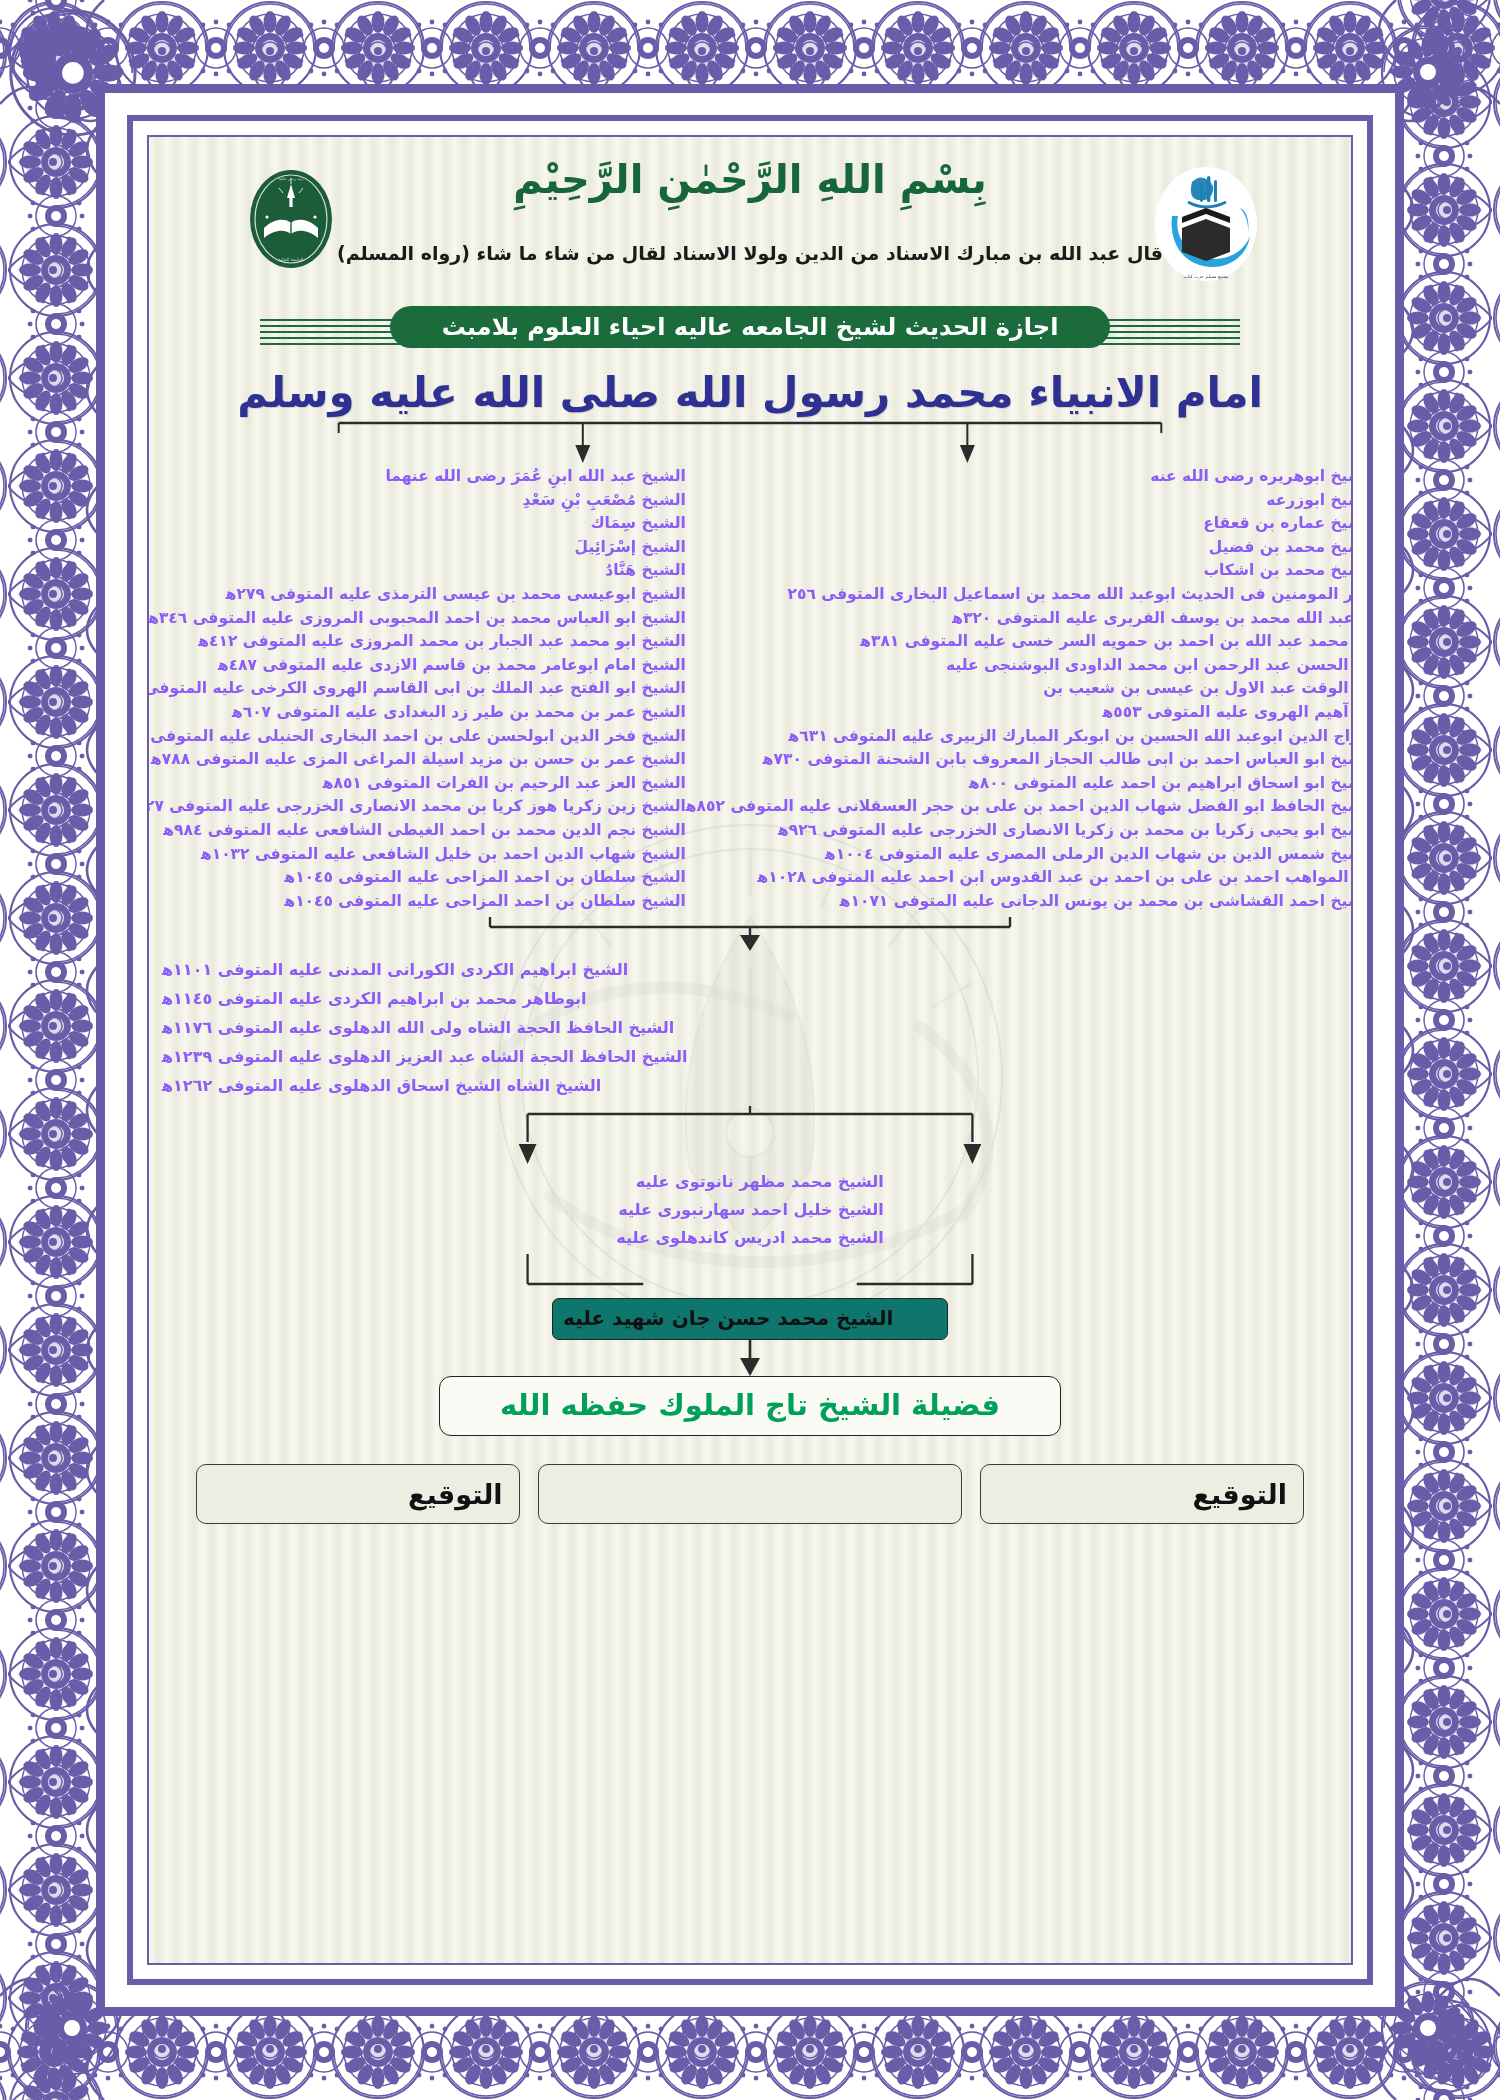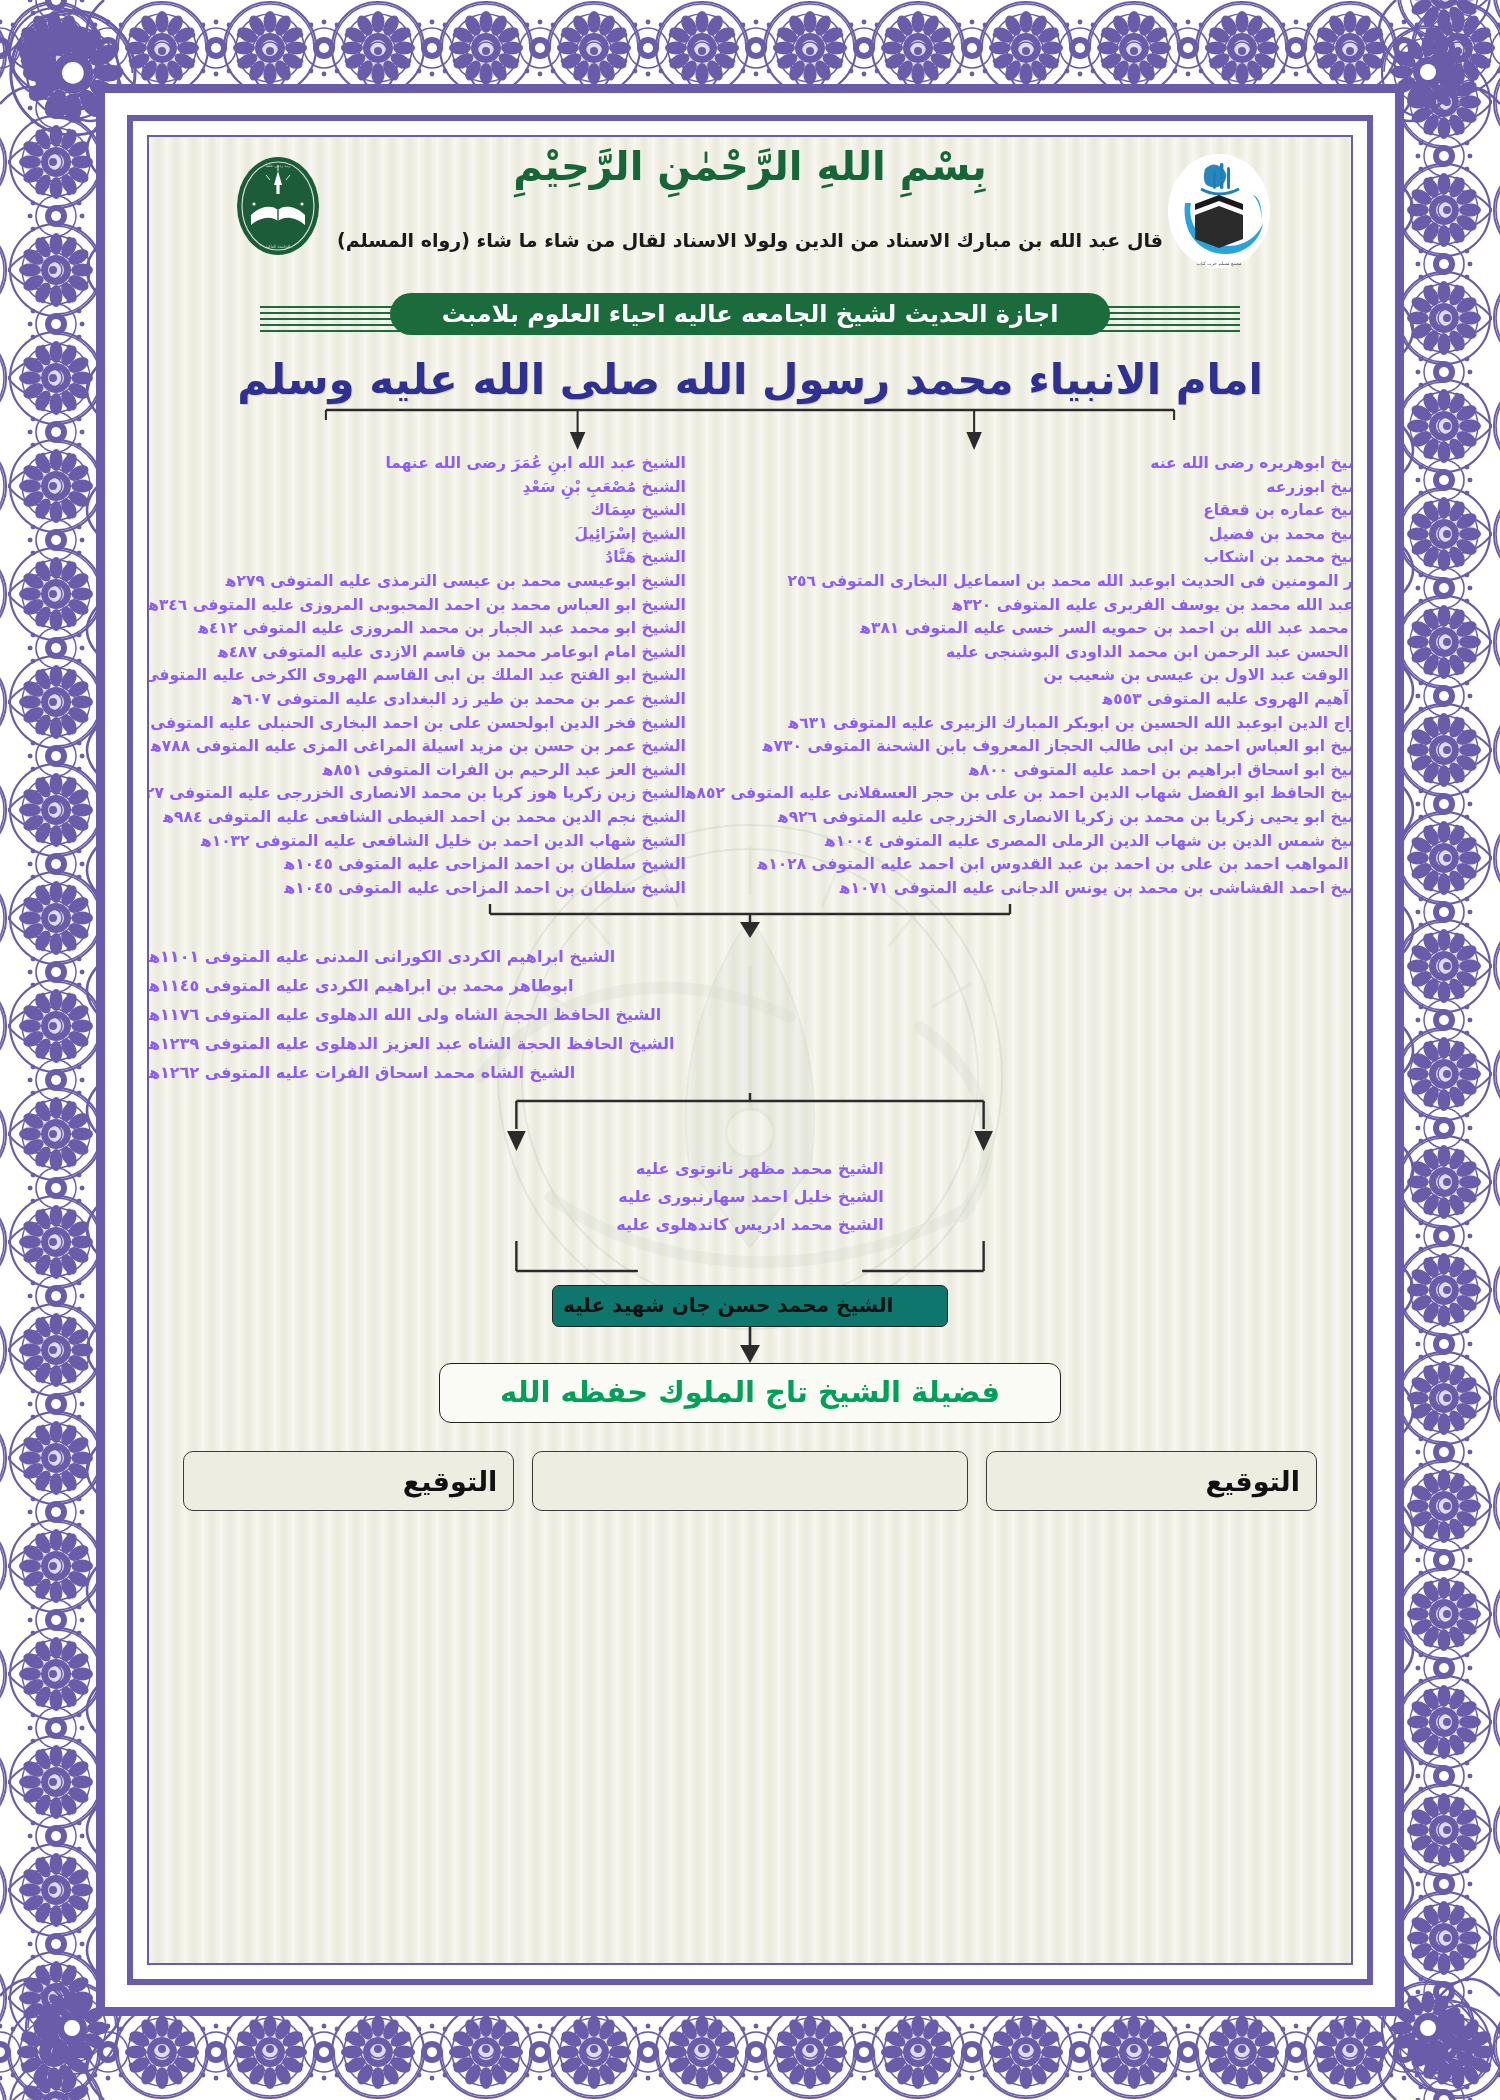--- a/index.html
+++ b/index.html
@@ -56,21 +56,21 @@
 
   
   .watermark{
     position:absolute;left:50%;top:640px;transform:translateX(-50%);
     width:780px;height:620px;opacity:.32;
   }
   .watermark svg{width:100%;height:100%;}
 
   .content{
     position:absolute;inset:0;z-index:6;
-    padding:0;
+    padding:13px;
   }
 
   
   .header{position:relative;height:150px;}
   .seal-left{
     position:absolute;right:auto;left:86px;top:18px;
     width:86px;height:102px;
   }
   .logo-right{
     position:absolute;right:78px;top:14px;
@@ -545,21 +545,21 @@
               </g>
               <polygon points="330,36 320,20 340,20" fill="#2b2b2b"></polygon>
             </svg>
           </div>
 
           <div class="center-chain">
             <div class="nar">الشيخ ابراهيم الكردى الكورانى المدنى عليه المتوفى ١١٠١ﻫ</div>
             <div class="nar">ابوطاهر محمد بن ابراهيم الكردى عليه المتوفى ١١٤٥ﻫ</div>
             <div class="nar">الشيخ الحافظ الحجة الشاه ولى الله الدهلوى عليه المتوفى ١١٧٦ﻫ</div>
             <div class="nar">الشيخ الحافظ الحجة الشاه عبد العزيز الدهلوى عليه المتوفى ١٢٣٩ﻫ</div>
-            <div class="nar">الشيخ الشاه محمد اسحاق الفرات عليه المتوفى ١٢٦٢ﻫ</div>
+            <div class="nar">الشيخ الشاه الشيخ اسحاق الدهلوى عليه المتوفى ١٢٦٢ﻫ</div>
           </div>
 
           <div class="split-bracket">
             <svg viewBox="0 0 580 58" preserveAspectRatio="none" xmlns="http://www.w3.org/2000/svg">
               <g stroke="#2b2b2b" stroke-width="2.6" fill="none">
                 <line x1="290" y1="0" x2="290" y2="8"></line>
                 <line x1="40" y1="8" x2="540" y2="8"></line>
                 <line x1="40" y1="8" x2="40" y2="36"></line>
                 <line x1="540" y1="8" x2="540" y2="36"></line>
               </g>

